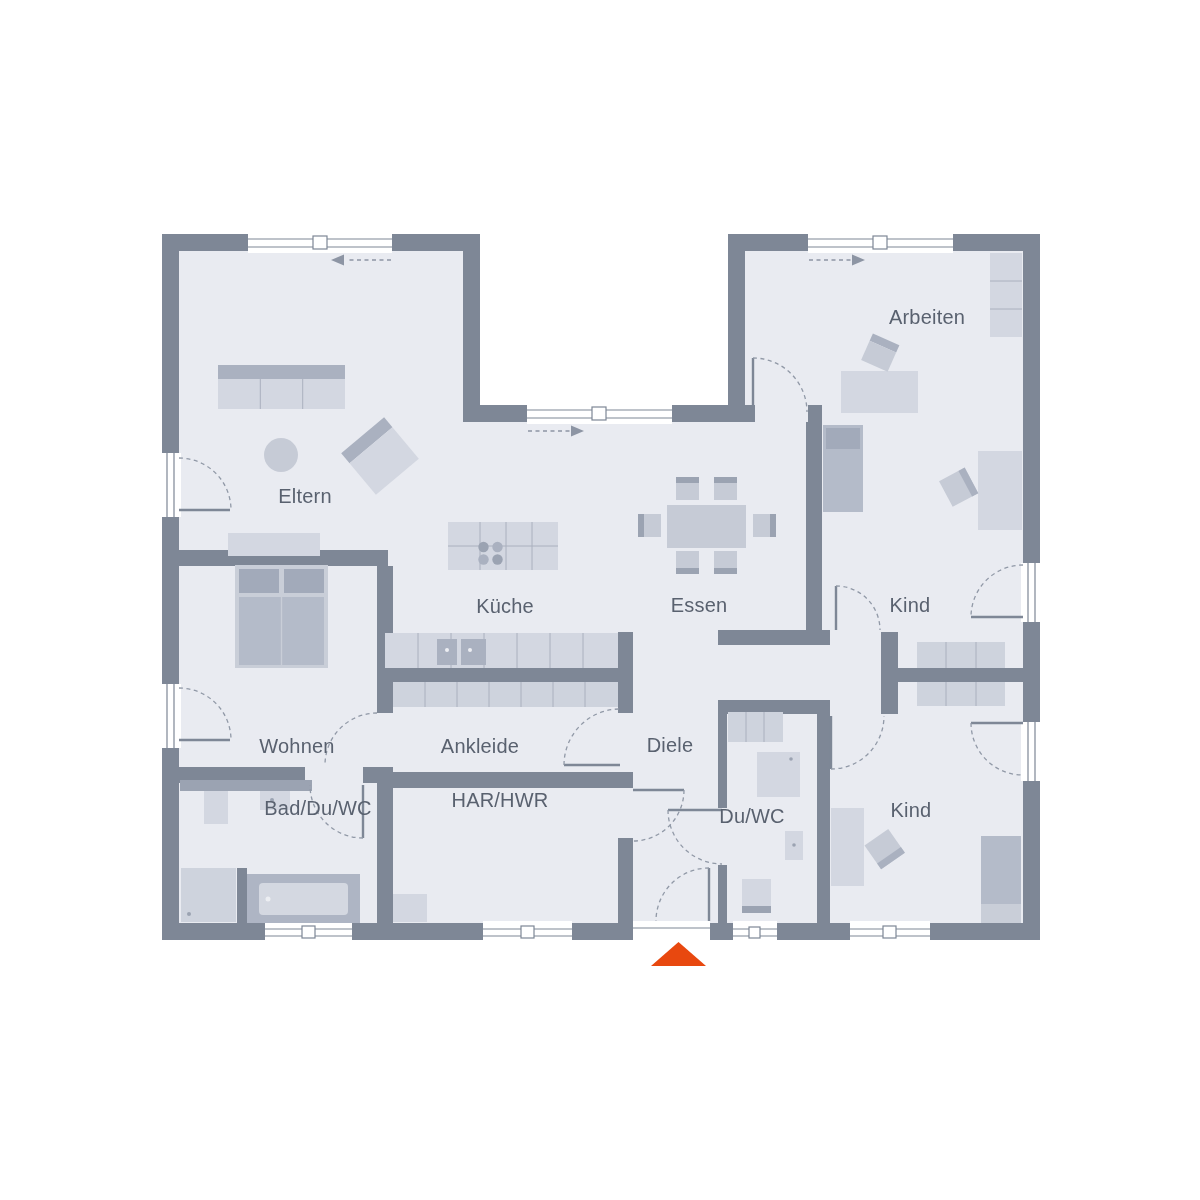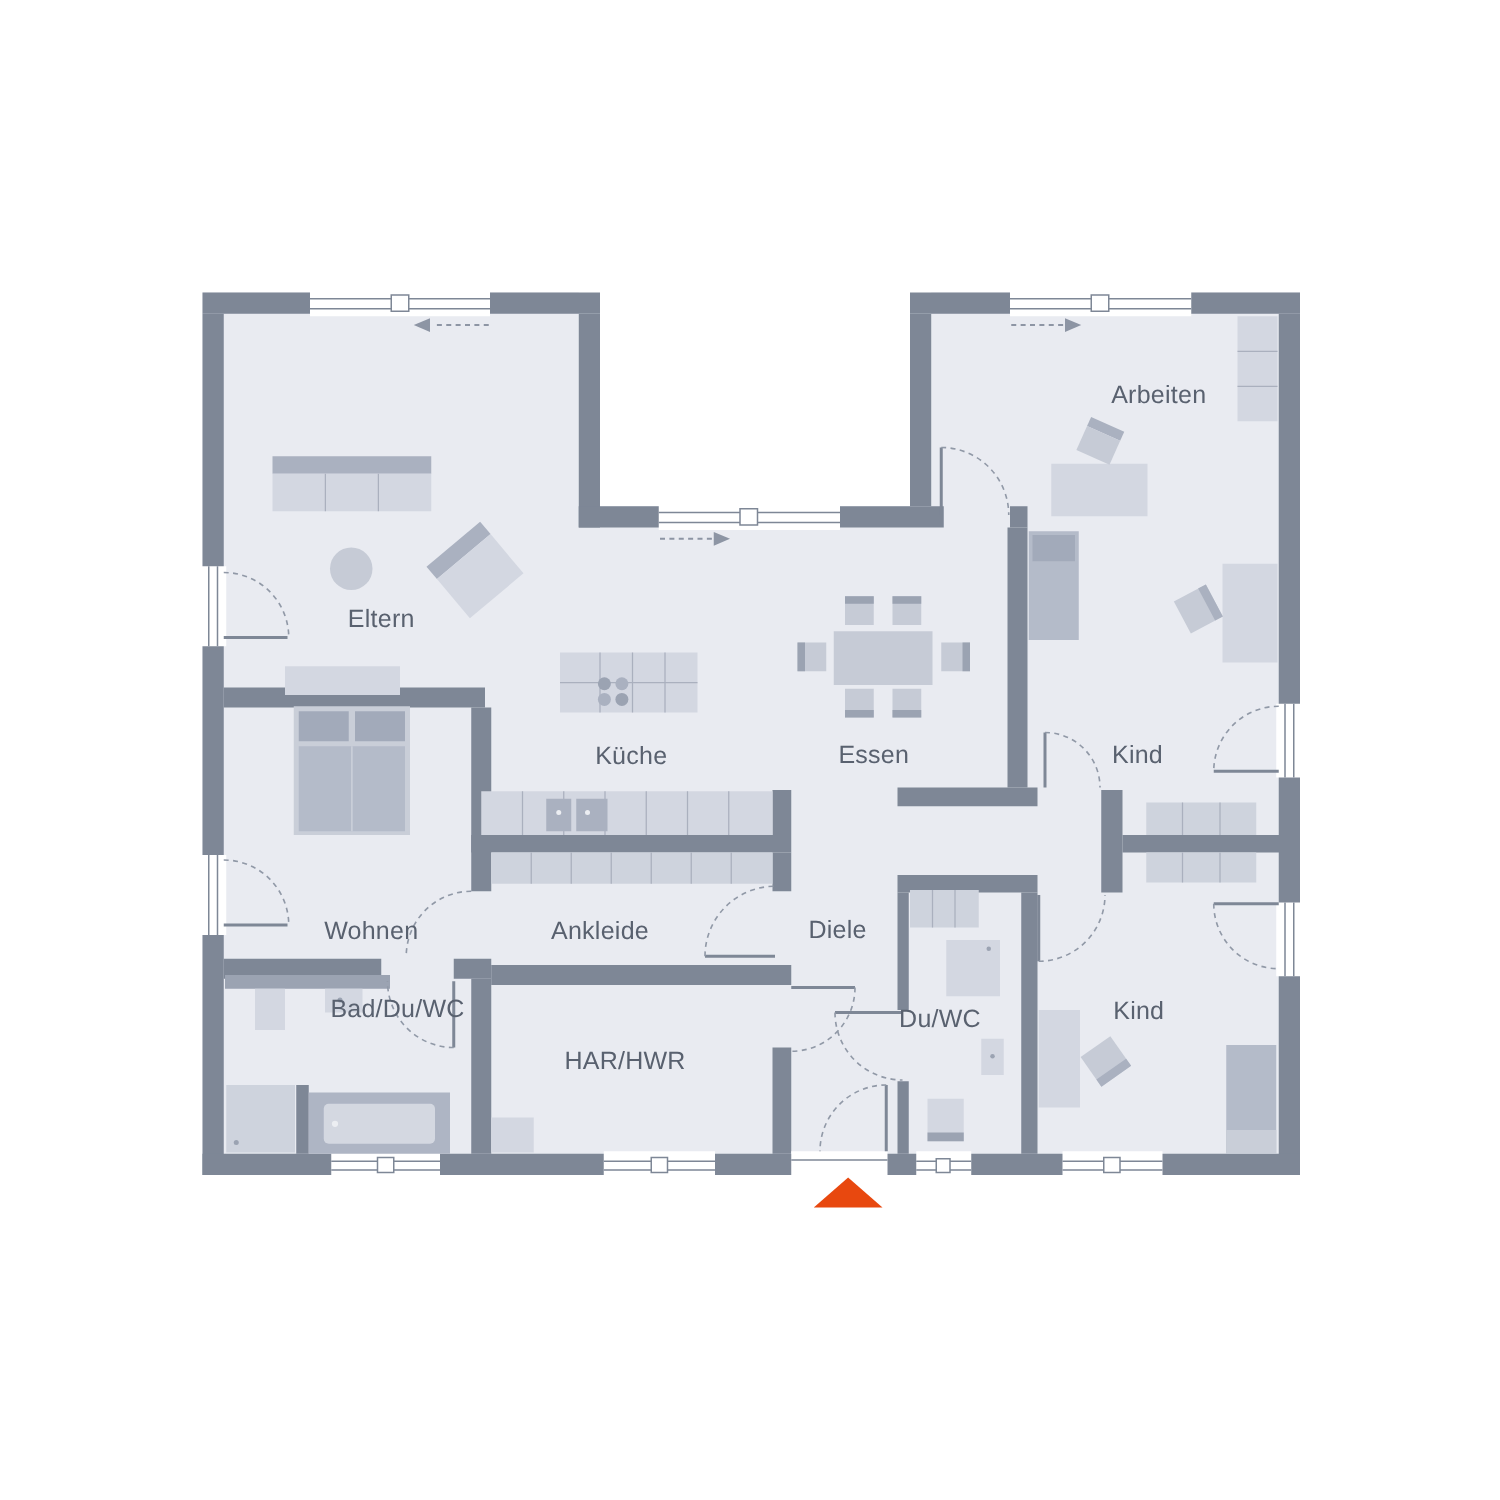--- a/index.html
+++ b/index.html
@@ -345,15 +345,15 @@
   <div class="room-label" style="left:305px;top:496px">Eltern</div>
   <div class="room-label" style="left:505px;top:606px">Küche</div>
   <div class="room-label" style="left:699px;top:605px">Essen</div>
   <div class="room-label" style="left:927px;top:317px">Arbeiten</div>
   <div class="room-label" style="left:910px;top:605px">Kind</div>
   <div class="room-label" style="left:911px;top:810px">Kind</div>
   <div class="room-label" style="left:297px;top:746px">Wohnen</div>
   <div class="room-label" style="left:480px;top:746px">Ankleide</div>
   <div class="room-label" style="left:670px;top:745px">Diele</div>
   <div class="room-label" style="left:318px;top:808px">Bad/Du/WC</div>
-  <div class="room-label" style="left:500px;top:850px">HAR/HWR</div>
+  <div class="room-label" style="left:500px;top:800px">HAR/HWR</div>
   <div class="room-label" style="left:752px;top:816px">Du/WC</div>
 </div>
 
 </body></html>

